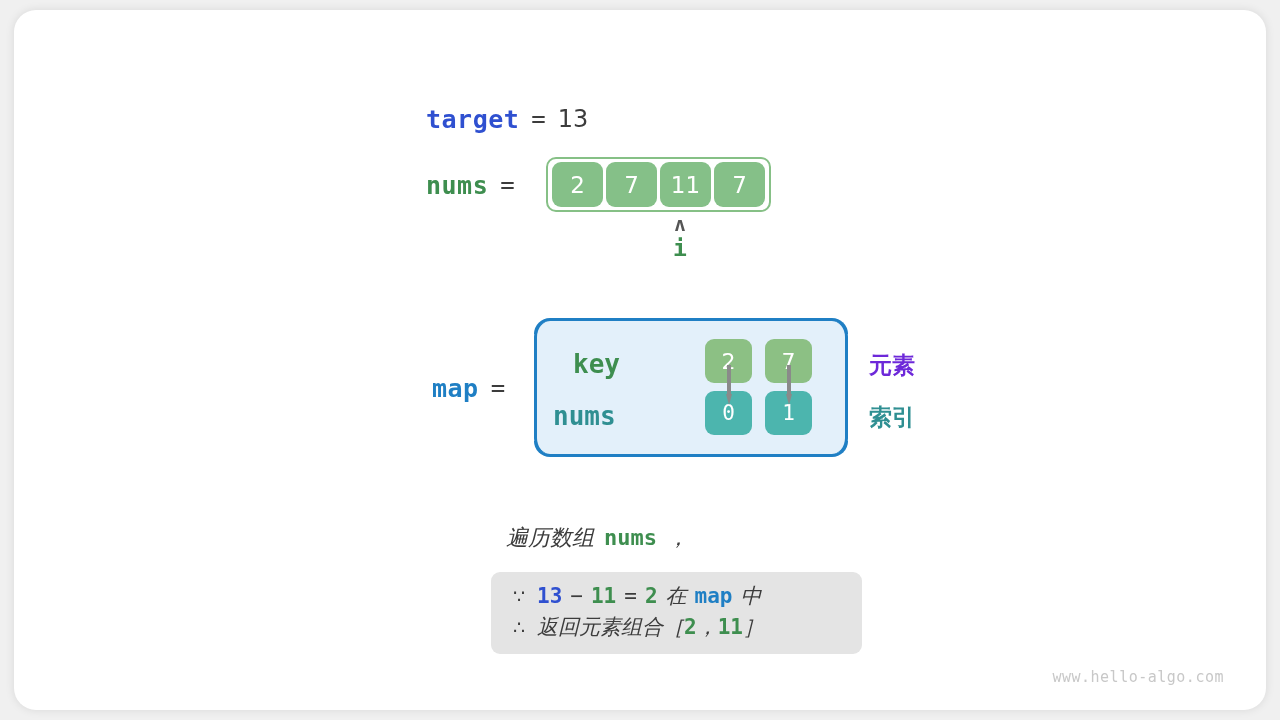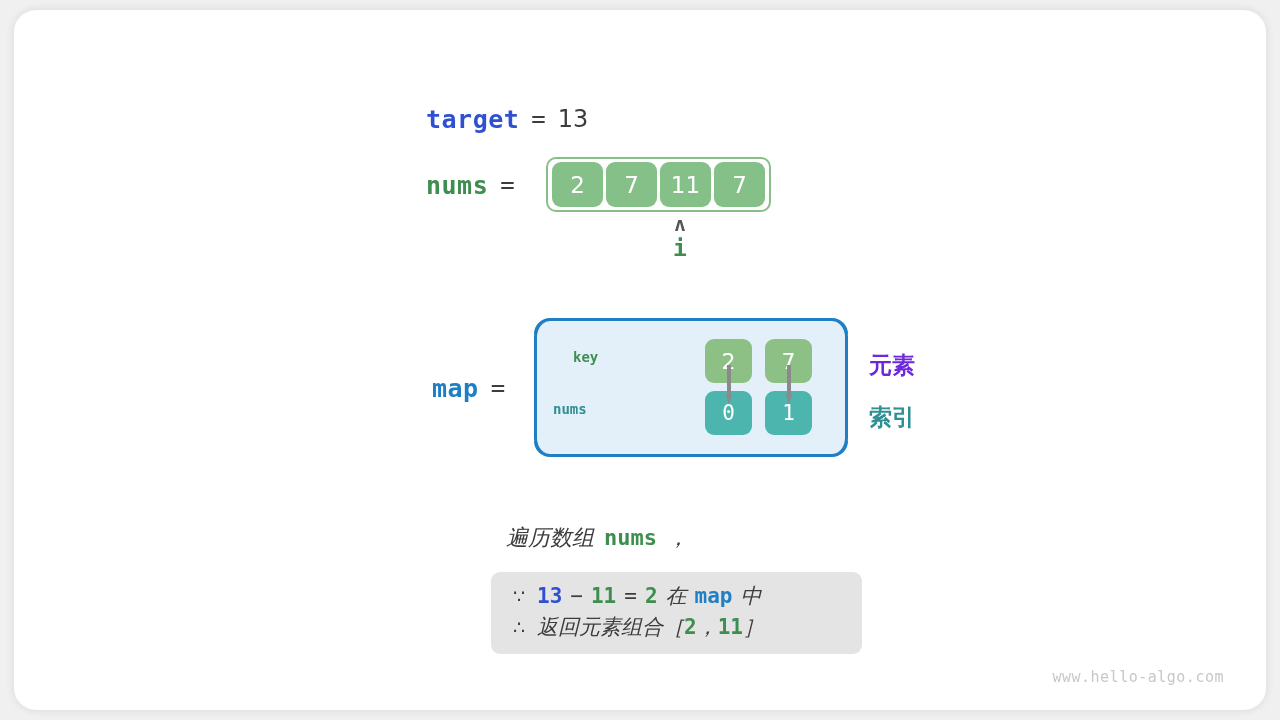--- a/index.html
+++ b/index.html
@@ -192,21 +192,21 @@
     background: #e3f0fa;
     z-index: 2;
   }
   .bracket-mask.top { top: 0px; }
   .bracket-mask.bottom { bottom: 0px; }
 
   .map-label {
     position: absolute;
     font-family: "DejaVu Sans Mono", "Liberation Mono", monospace;
     font-weight: bold;
-    font-size: 14px;
+    font-size: 26px;
     z-index: 3;
   }
   .map-label.key {
     left: 36px;
     top: 28px;
     color: #3e8e4f;
   }
   .map-label.value {
     left: 16px;
     top: 80px;

